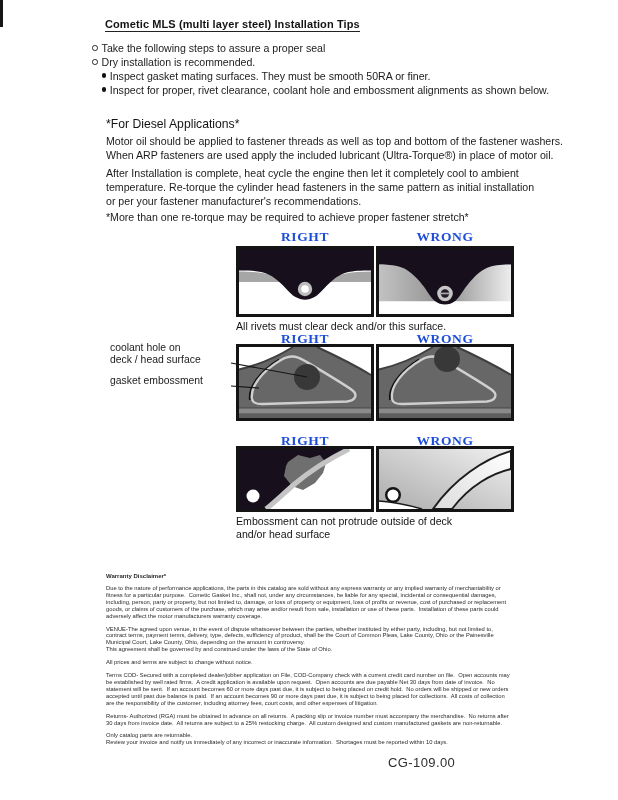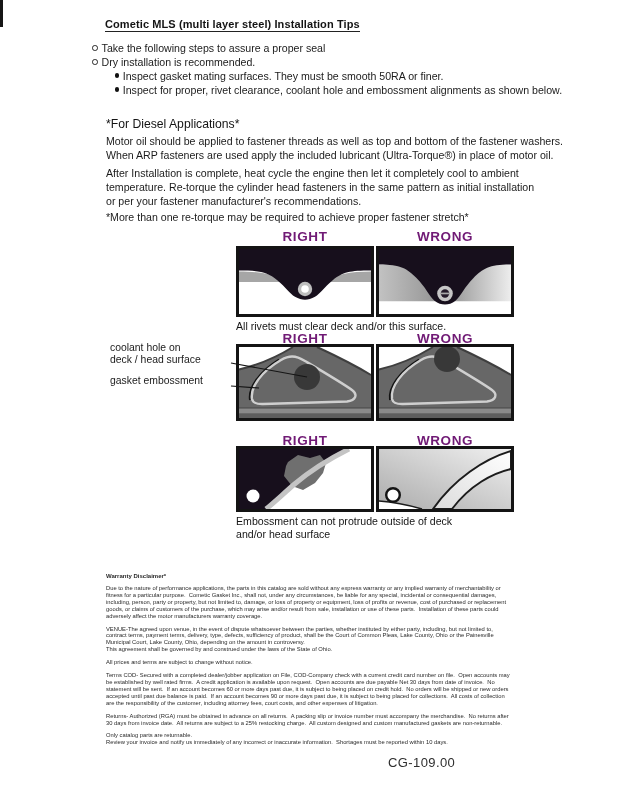--- a/index.html
+++ b/index.html
@@ -9,26 +9,26 @@
     margin:0 auto;
   }
   .abs{position:absolute;}
   .scan-mark{left:0;top:0;width:3px;height:27px;background:#161616;}
   .title{
     left:105px;top:18px;font-size:11px;font-weight:bold;color:#141414;
     border-bottom:1.6px solid #222;padding-bottom:1px;letter-spacing:0.1px;
   }
   .bullets{left:92px;top:41px;font-size:10.6px;line-height:14px;color:#1b1b1b;}
   .b-row{display:flex;align-items:flex-start;}
-  .b-row.sub{margin-left:23px;}
+  .b-row.sub{margin-left:10px;}
   .dot-o{flex:0 0 auto;width:3.6px;height:3.6px;border:1.1px solid #2a2a2a;border-radius:50%;margin:4.4px 4px 0 0;}
   .dot-f{flex:0 0 auto;width:4.4px;height:4.4px;background:#111;border-radius:50%;margin:4.4px 3.4px 0 0;}
   .diesel-h{left:106px;top:117px;font-size:12.2px;font-weight:normal;color:#141414;}
   .body-p{left:106px;font-size:10.6px;line-height:13.8px;white-space:pre;color:#1b1b1b;}
-  .rw-label{font-size:13.5px;font-weight:600;letter-spacing:0.6px;color:#701a75;text-align:center;width:138px;}
+  .rw-label{font-size:13.5px;font-weight:600;letter-spacing:0.6px;color:#1d4ed8;text-align:center;width:138px;font-family:Liberation Serif, serif;}
   .caption{font-size:10.6px;color:#151515;line-height:12.5px;white-space:pre-line;}
   .side-label{font-size:10.4px;color:#1b1b1b;line-height:12.3px;text-align:left;width:120px;white-space:pre-line;}
   .legal{left:106px;top:573px;width:440px;color:#2a2a2a;}
   .legal .lg-h{font-size:6px;font-weight:bold;margin-bottom:6px;}
   .legal .lg-p{font-size:5.8px;line-height:6.9px;white-space:pre;margin-bottom:6px;}
   .pagenum{left:388px;top:755px;font-size:13px;color:#2e2e2e;letter-spacing:0.4px;}
   svg{display:block;}
 </style>
 </head>
 <body>

